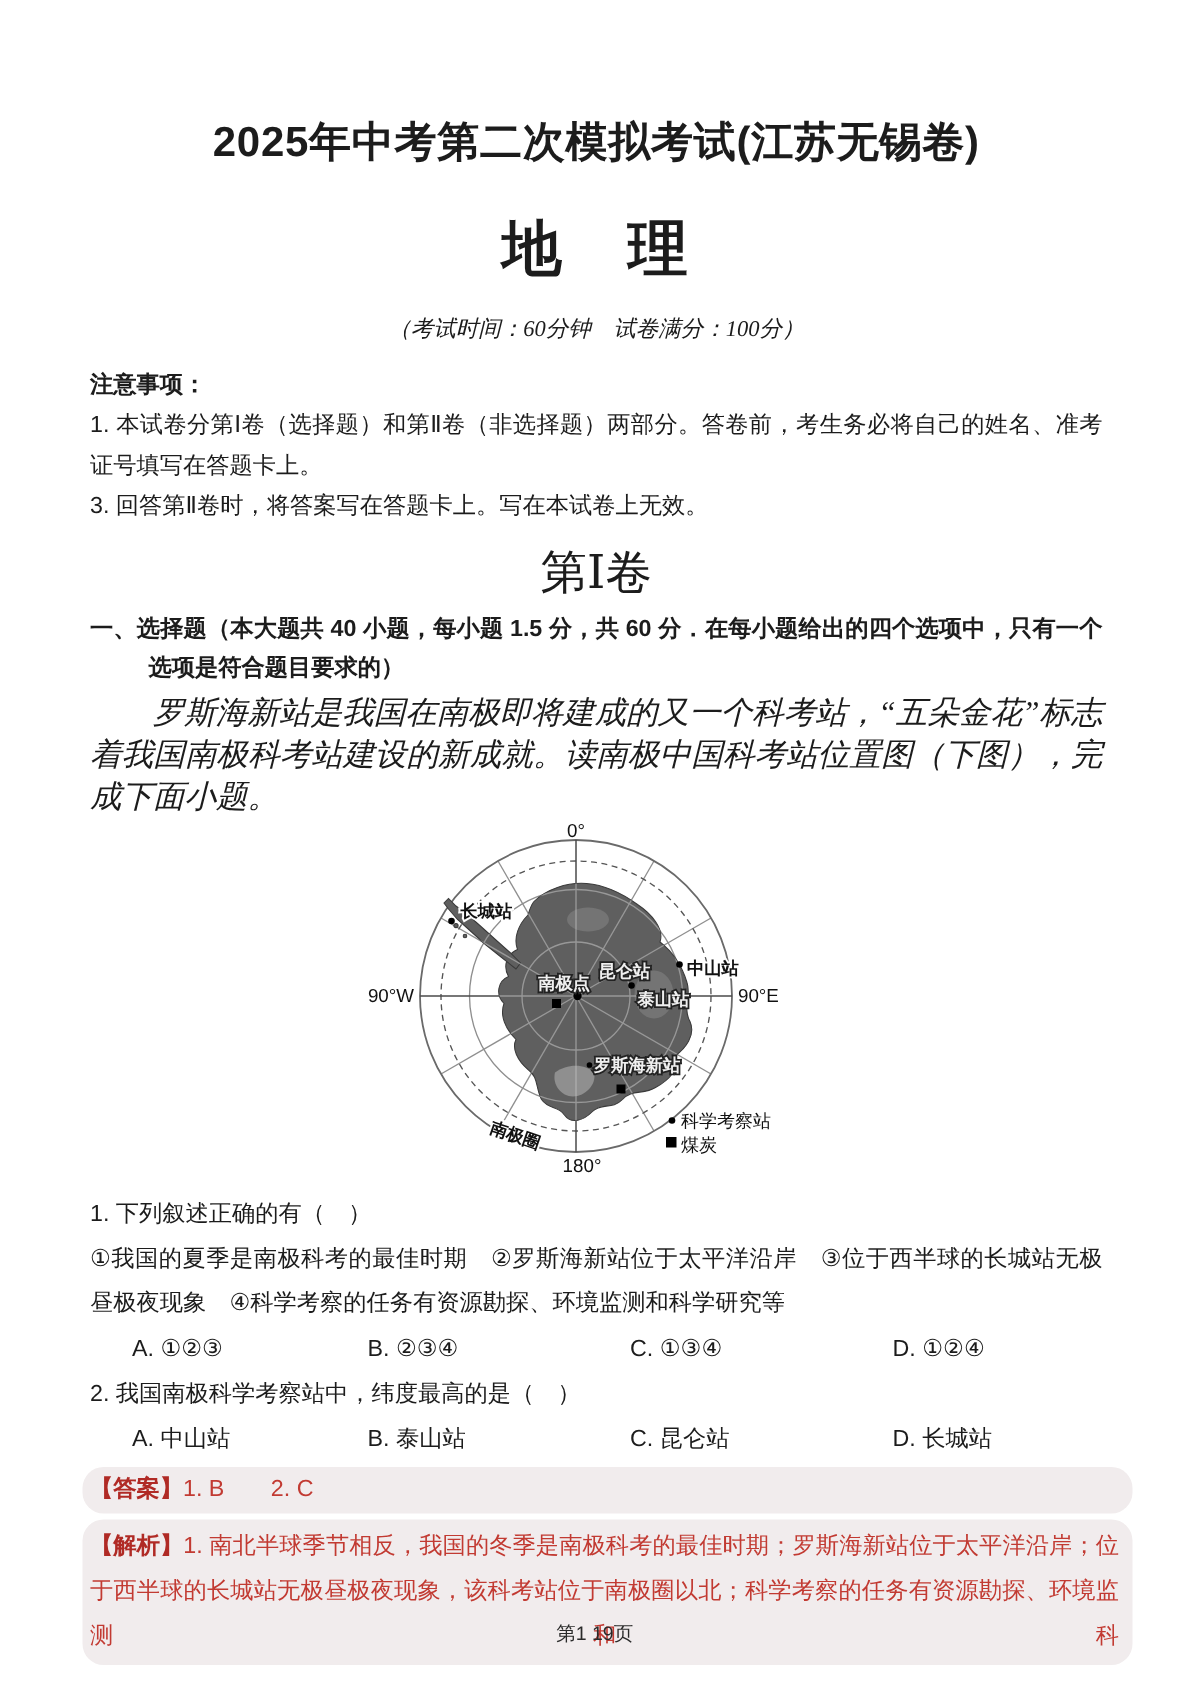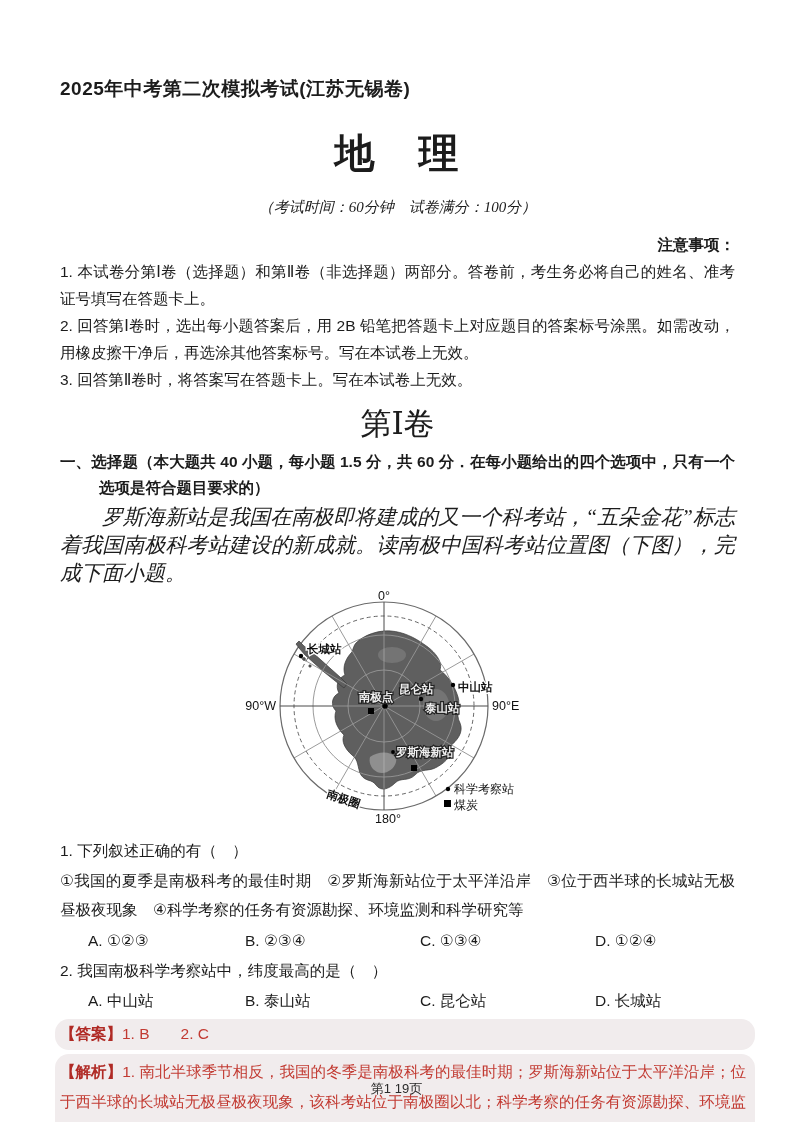--- a/index.html
+++ b/index.html
@@ -11,28 +11,28 @@
   }
   *{box-sizing:border-box;}
   html,body{margin:0;padding:0;}
   body{
     width:793px;height:1122px;background:#ffffff;overflow:hidden;
     font-family:"Liberation Sans","DejaVu Sans",sans-serif;
     color:var(--text-color);
   }
   .page{position:relative;width:793px;height:1122px;padding:76px 58px 0 60px;}
 
-  .title{font-size:19px;font-weight:bold;margin:0;letter-spacing:.5px;}
+  .title{font-size:28px;font-weight:bold;text-align:center;margin:0;letter-spacing:.5px;}
   .subject{font-size:40px;font-weight:bold;text-align:center;margin:24px 0 0;letter-spacing:2px;}
   .exam-info{
     text-align:center;font-size:15px;margin-top:17px;
     font-family:"Liberation Serif","DejaVu Serif",serif;font-style:italic;
   }
 
-  .notice-head{font-size:15.5px;font-weight:bold;margin:15px 0 0;line-height:26px;text-align:right;}
+  .notice-head{font-size:15.5px;font-weight:bold;margin:15px 0 0;line-height:26px;}
   .notice-item{font-size:15.5px;line-height:27px;margin:0;text-align:justify;}
 
   .part-title{
     text-align:center;font-size:31px;font-weight:400;margin:10px 0 4px;
     font-family:"Liberation Serif","DejaVu Serif",serif;
   }
   .section-title{
     font-size:15.5px;font-weight:bold;line-height:26px;margin:4px 0 0;
     padding-left:39px;text-indent:-39px;text-align:justify;
   }
@@ -79,21 +79,20 @@
 
 <div class="page">
 
   <h1 class="title">2025年中考第二次模拟考试(江苏无锡卷)</h1>
   <h2 class="subject">地　理</h2>
   <div class="exam-info">（考试时间：60分钟　试卷满分：100分）</div>
 
   <div>
     <p class="notice-head">注意事项：</p>
     <p class="notice-item">1. 本试卷分第Ⅰ卷（选择题）和第Ⅱ卷（非选择题）两部分。答卷前，考生务必将自己的姓名、准考证号填写在答题卡上。</p>
-    <p class="notice-item">2. 回答第Ⅰ卷时，选出每小题答案后，用 2B 铅笔把答题卡上对应题目的答案标号涂黑。如需改动，用橡皮擦干净后，再选涂其他答案标号。写在本试卷上无效。</p>
     <p class="notice-item">3. 回答第Ⅱ卷时，将答案写在答题卡上。写在本试卷上无效。</p>
   </div>
 
   <h2 class="part-title">第Ⅰ卷</h2>
   <p class="section-title">一、选择题（本大题共 40 小题，每小题 1.5 分，共 60 分．在每小题给出的四个选项中，只有一个选项是符合题目要求的）</p>
   <p class="intro">罗斯海新站是我国在南极即将建成的又一个科考站，“五朵金花”标志着我国南极科考站建设的新成就。读南极中国科考站位置图（下图），完成下面小题。</p>
 
   <div class="map-wrap">
     <svg width="330" height="240" viewBox="0 0 330 240">
 

